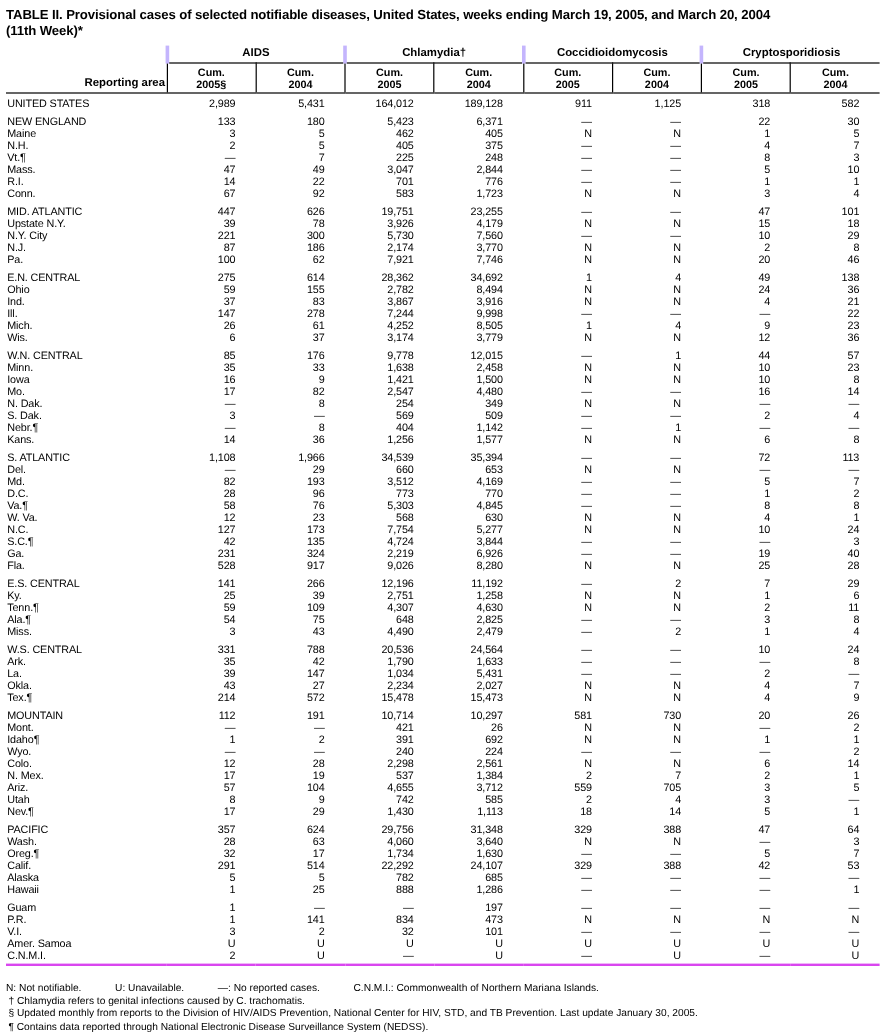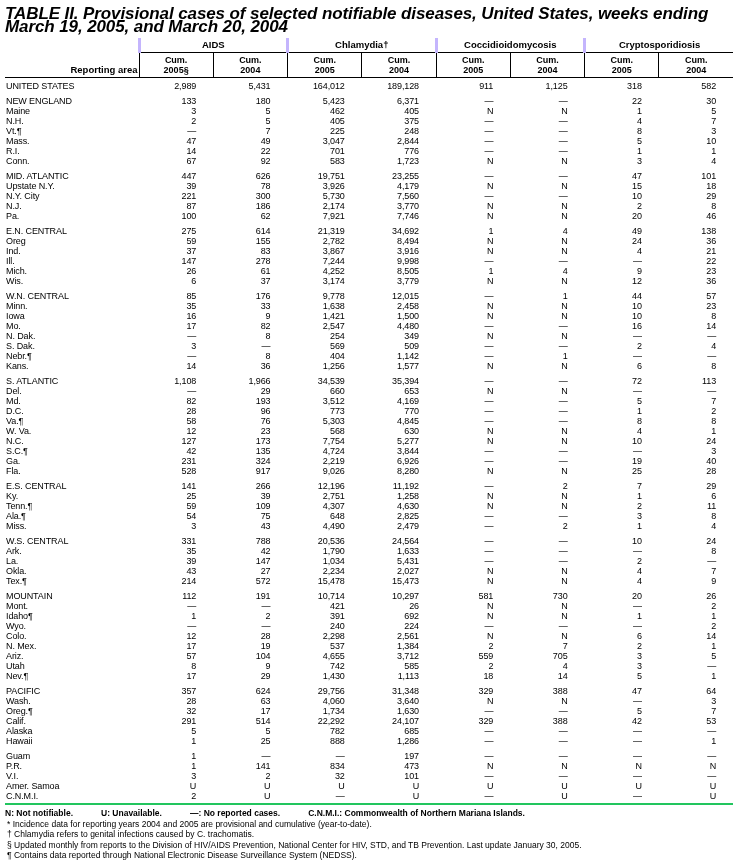--- a/index.html
+++ b/index.html
@@ -5,22 +5,22 @@
   * { box-sizing: border-box; }
   html, body { margin: 0; padding: 0; background: #fff; }
   body {
     width: 739px; height: 863px;
     font-family: "Liberation Sans", sans-serif;
     color: #000;
     overflow: hidden;
   }
   .page { padding: 7px 6px 0 5px; width: 739px; height: 863px; }
   .title {
-    font-weight: bold; font-size: 17px; line-height: 13px;
-    letter-spacing: -0.1px; margin-bottom: 5px; font-style: italic;
+    font-weight: bold; font-size: 11px; line-height: 13px;
+    letter-spacing: -0.1px; margin-bottom: 5px;
   }
   table.tbl { border-collapse: collapse; width: 728px; table-layout: fixed; }
   col.c-area { width: 134px; }
   col.c-num  { width: 74.25px; }
   thead th { font-weight: bold; padding: 0; }
   th.area-th {
     text-align: right; vertical-align: bottom;
     font-size: 9.5px; padding-bottom: 2px; padding-left: 1px;
     border-bottom: 1px solid #000;
   }
@@ -34,34 +34,35 @@
     padding: 2px 3px 2px; white-space: pre-line;
   }
   tbody td {
     font-size: 9px; line-height: 10px; padding: 0;
     letter-spacing: -0.1px;
   }
   td.area { text-align: left; padding-left: 1px; white-space: nowrap; }
   td.val  { text-align: right; padding-right: 17px; }
   tbody tr:first-child td { padding-top: 3px; }
   tbody tr.sec-start td { padding-top: 5px; }
-  tbody tr:last-child td { border-bottom: 2px solid #22c55e; padding-bottom: 2px; }
-  .legend { font-size: 8.5px; line-height: 11px; margin-top: 3px; white-space: nowrap; font-weight: bold; }
+  tbody tr:last-child td { border-bottom: 2px solid #d946ef; padding-bottom: 2px; }
+  .legend { font-size: 8.5px; line-height: 11px; margin-top: 13px; white-space: nowrap; }
   .legend span { margin-right: 28px; }
   .legend span:last-child { margin-right: 0; }
   .footnotes { font-size: 8.5px; line-height: 10.5px; }
   .footnotes .fn { padding-left: 2px; }
 </style>
 </head>
 <body>
 
 <div class="page">
 
   <div class="title">
     <div>TABLE II. Provisional cases of selected notifiable diseases, United States, weeks ending March 19, 2005, and March 20, 2004</div>
+    <div>(11th Week)*</div>
   </div>
 
   <table class="tbl">
     <colgroup>
       <col class="c-area">
       <col class="c-num">
         <col class="c-num">
         <col class="c-num">
         <col class="c-num">
       <col class="c-num">
@@ -237,29 +238,29 @@
           <td class="val">7,746</td>
           <td class="val">N</td>
           <td class="val">N</td>
           <td class="val">20</td>
           <td class="val">46</td>
         </tr>
         <tr class="sec-start">
           <td class="area">E.N. CENTRAL</td>
           <td class="val">275</td>
           <td class="val">614</td>
-          <td class="val">21,319</td>
+          <td class="val">28,362</td>
           <td class="val">34,692</td>
           <td class="val">1</td>
           <td class="val">4</td>
           <td class="val">49</td>
           <td class="val">138</td>
         </tr>
         <tr>
-          <td class="area">Oreg</td>
+          <td class="area">Ohio</td>
           <td class="val">59</td>
           <td class="val">155</td>
           <td class="val">2,782</td>
           <td class="val">8,494</td>
           <td class="val">N</td>
           <td class="val">N</td>
           <td class="val">24</td>
           <td class="val">36</td>
         </tr>
         <tr>
@@ -835,19 +836,18 @@
           <td class="val">U</td>
         </tr>
       </tbody>
   </table>
 
   <div class="legend">
     <span>N: Not notifiable.</span><span>U: Unavailable.</span><span>—: No reported cases.</span><span>C.N.M.I.: Commonwealth of Northern Mariana Islands.</span>
   </div>
 
   <div class="footnotes">
-    <div class="fn">* Incidence data for reporting years 2004 and 2005 are provisional and cumulative (year-to-date).</div>
     <div class="fn">† Chlamydia refers to genital infections caused by C. trachomatis.</div>
     <div class="fn">§ Updated monthly from reports to the Division of HIV/AIDS Prevention, National Center for HIV, STD, and TB Prevention. Last update January 30, 2005.</div>
     <div class="fn">¶ Contains data reported through National Electronic Disease Surveillance System (NEDSS).</div>
   </div>
 
 </div>
 
 </body></html>

